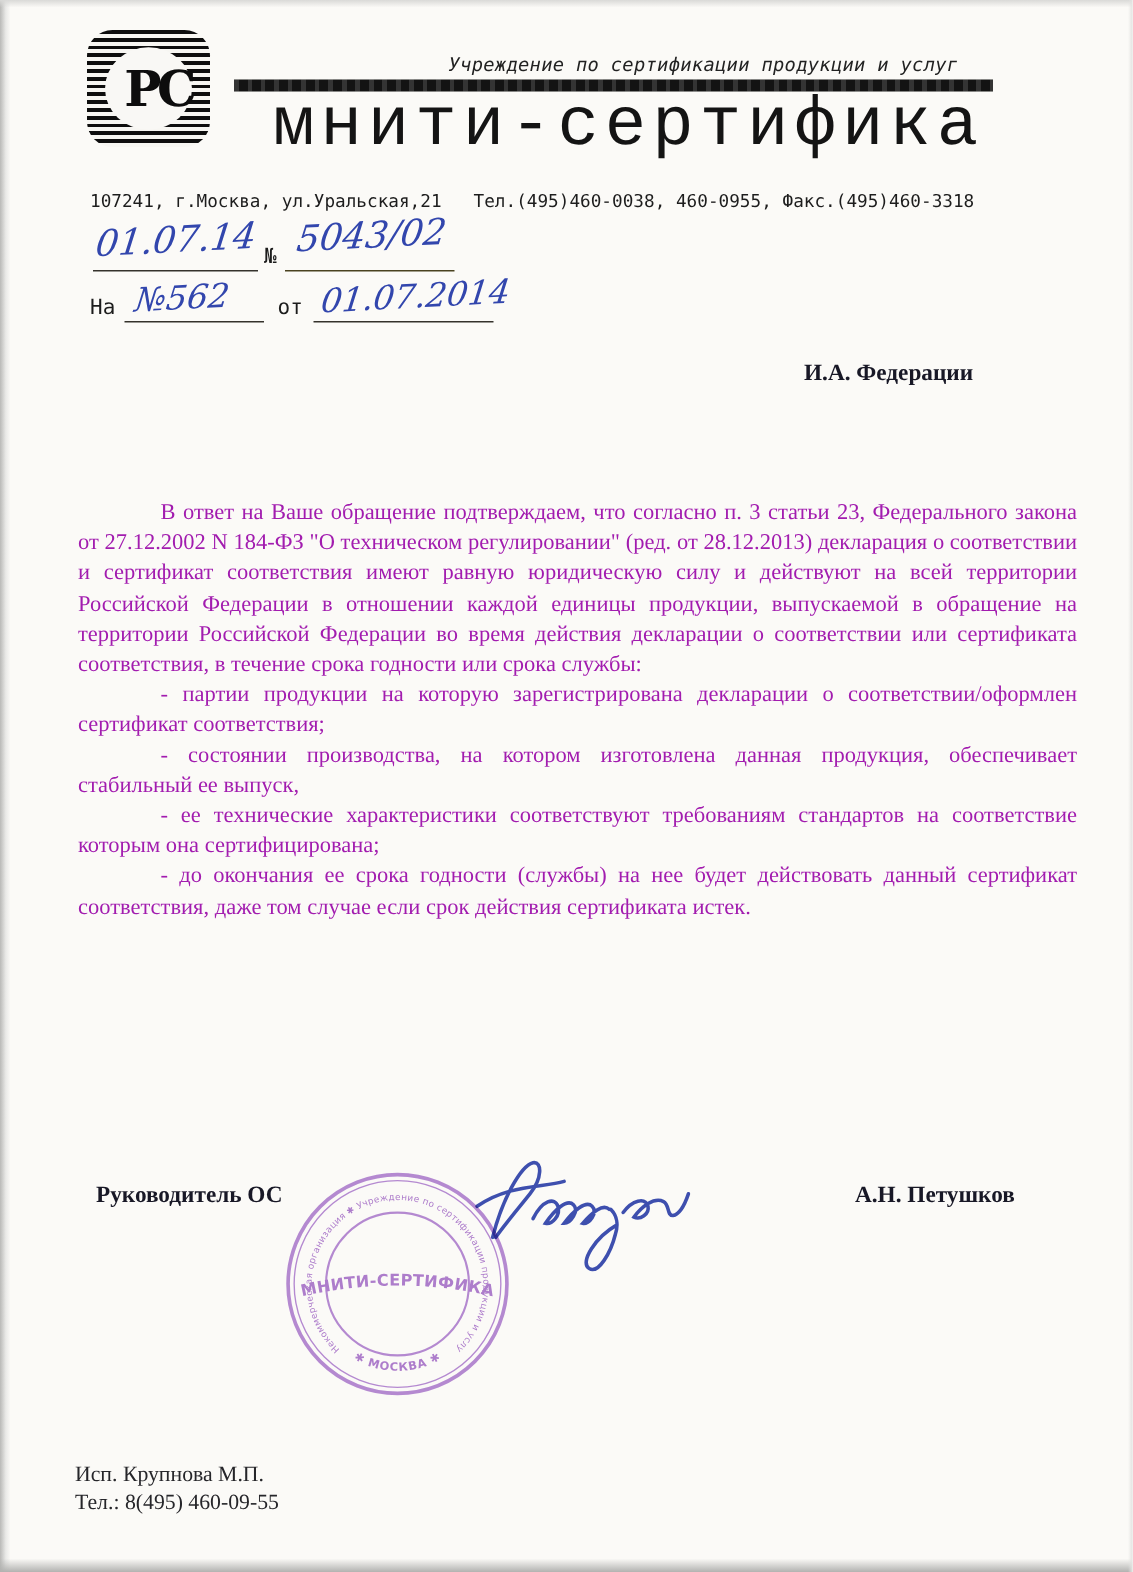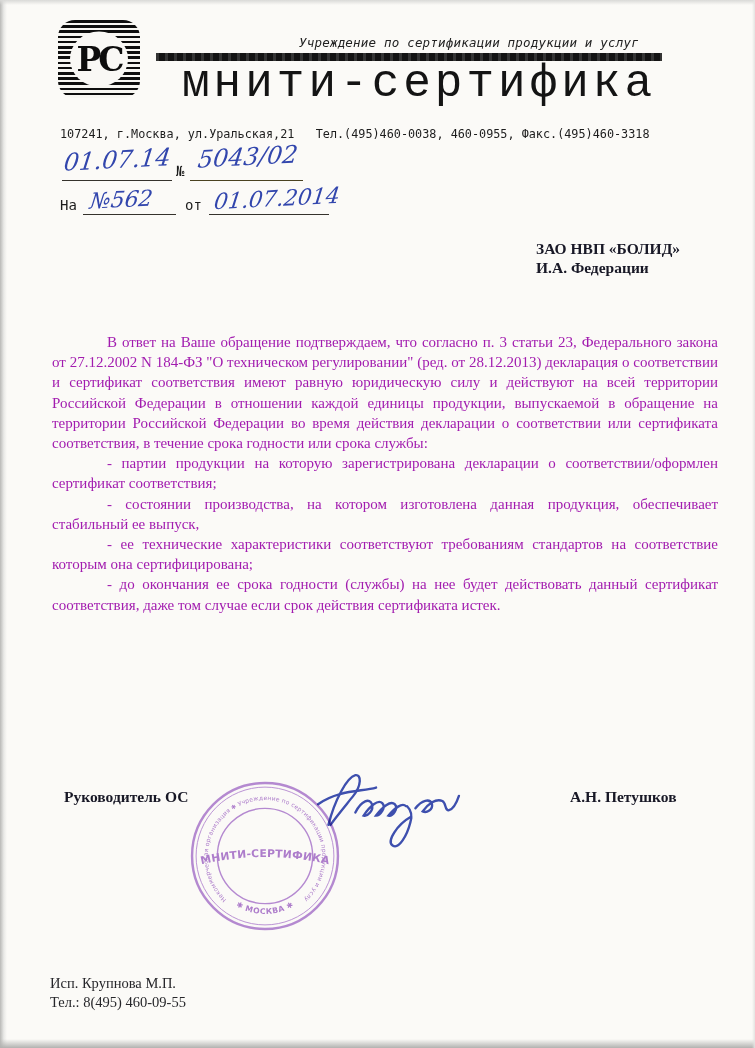--- a/index.html
+++ b/index.html
@@ -17,21 +17,21 @@
     background:linear-gradient(0deg,#b2b2b0,rgba(251,250,247,0)); }
   .edge-right { position:absolute; right:0; top:0; bottom:0; width:3px;
     background:linear-gradient(270deg,#e3e3e1,rgba(251,250,247,0)); }
 
   
   .logo { position:absolute; left:58px; top:20px; width:82px; height:78px;
     border-radius:17px;
     background:repeating-linear-gradient(180deg,#0e0e0e 0 2.6px,#f7f6f2 2.6px 5.2px); }
   .logo-circle { position:absolute; left:50%; top:50%; transform:translate(-50%,-50%);
     width:58px; height:55px; background:#f9f8f5; border-radius:50%;
-    display:flex; align-items:center; justify-content:center; }
+    display:flex; align-items:center; justify-content:flex-end; }
   .logo-letters { font-family:"DejaVu Serif", serif; font-weight:bold;
     font-size:33px; letter-spacing:-3px; color:#0d0d0d; line-height:1; }
   .tagline { position:absolute; left:299px; top:35px;
     font-family:"DejaVu Sans Mono", monospace; font-style:italic;
     font-size:12.5px; color:#222; letter-spacing:.2px; white-space:pre; }
   .rule-bar { position:absolute; left:156px; top:53px; width:506px; height:8px;
     background-color:#131313;
     background-image:repeating-linear-gradient(90deg,rgba(255,255,255,.14) 0 3px,rgba(0,0,0,0) 3px 9px); }
   .org-name { position:absolute; left:182px; top:58px;
     font-family:"Liberation Mono", monospace; font-size:46px; font-weight:400;
@@ -99,21 +99,20 @@
 
     <span class="ref-label" style="left:60px; top:197px;">На</span>
     <span class="hw" style="left:90px; top:187px; font-size:22px;">№562</span>
     <div class="ref-line" style="left:83px; top:214px; width:93px;"></div>
     <span class="ref-label" style="left:185px; top:197px;">от</span>
     <span class="hw" style="left:214px; top:186px; font-size:22px;">01.07.2014</span>
     <div class="ref-line" style="left:209px; top:214px; width:120px;"></div>
   </section>
 
   <section class="recipient">
-    <div>ЗАО НВП «БОЛИД»</div>
     <div>И.А. Федерации</div>
   </section>
 
   <section class="body-text">
     <p>В ответ на Ваше обращение подтверждаем, что согласно п. 3 статьи 23, Федерального закона от 27.12.2002 N 184-ФЗ "О техническом регулировании" (ред. от 28.12.2013) декларация о соответствии и сертификат соответствия имеют равную юридическую силу и действуют на всей территории Российской Федерации в отношении каждой единицы продукции, выпускаемой в обращение на территории Российской Федерации во время действия декларации о соответствии или сертификата соответствия, в течение срока годности или срока службы:</p>
     <p>- партии продукции на которую зарегистрирована декларации о соответствии/оформлен сертификат соответствия;</p>
     <p>- состоянии производства, на котором изготовлена данная продукция, обеспечивает стабильный ее выпуск,</p>
     <p>- ее технические характеристики соответствуют требованиям стандартов на соответствие которым она сертифицирована;</p>
     <p>- до окончания ее срока годности (службы) на нее будет действовать данный сертификат соответствия, даже  том случае если срок действия сертификата истек.</p>
   </section>

